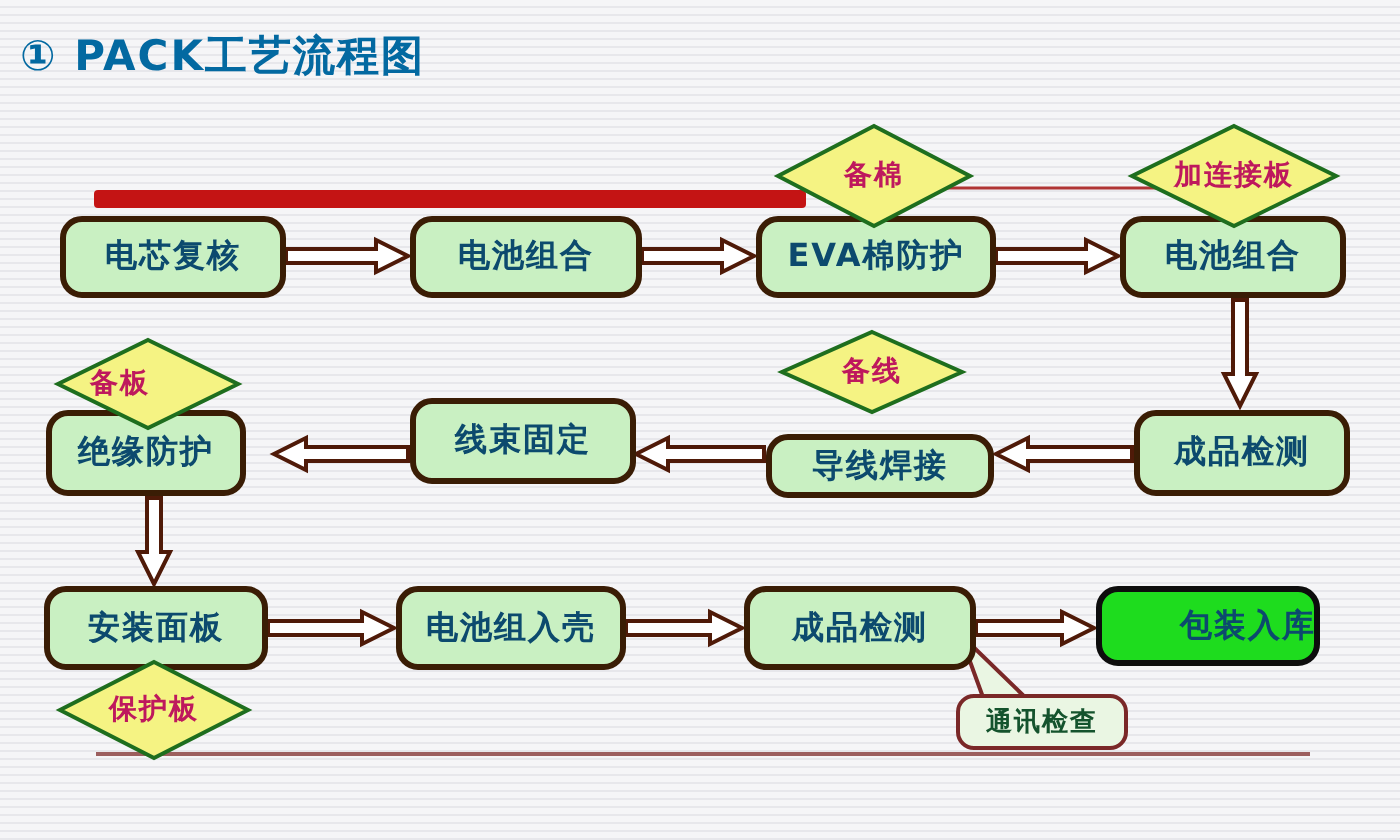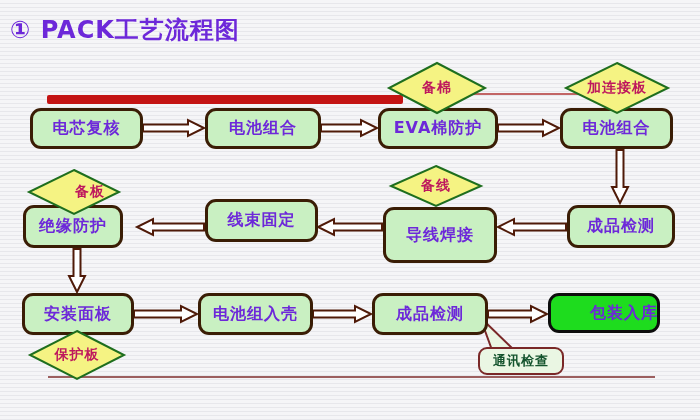--- a/index.html
+++ b/index.html
@@ -7,29 +7,29 @@
     width:700px;height:420px;position:relative;overflow:hidden;
     font-family:"DejaVu Sans","Liberation Sans",sans-serif;
     background:repeating-linear-gradient(to bottom,
       #f5f5f7 0px,#f5f5f7 3px,#e7e7eb 3px,#e7e7eb 4px);
   }
   .layer{position:absolute;left:0;top:0;width:700px;height:420px;}
   #base-svg{z-index:0;}
   #diamond-svg{z-index:2;pointer-events:none;}
   .title{
     position:absolute;left:10px;top:14px;z-index:3;
-    font-size:24px;font-weight:bold;color:#6d28d9;letter-spacing:1px;
+    font-size:21px;font-weight:bold;color:#0369a1;letter-spacing:1px;
   }
   .node{
     position:absolute;z-index:1;box-sizing:border-box;
     background:var(--node_fill);
     border:3px solid var(--node_border);
     border-radius:11px;
     display:flex;align-items:center;justify-content:center;
-    font-weight:bold;font-size:16px;color:#6d28d9;
+    font-weight:bold;font-size:16px;color:#0c4a6e;
     letter-spacing:1px;white-space:nowrap;
   }
   .node.final{
     background:var(--final_fill);
     border-color:#0d0d0d;
     padding-left:40px;
   }
   .callout{
     position:absolute;z-index:1;box-sizing:border-box;
     background:var(--callout_fill);
@@ -79,35 +79,35 @@
 
 <div class="title">① PACK工艺流程图</div>
 
 <div class="node" style="left:30px;top:108px;width:113px;height:41px">电芯复核</div>
 <div class="node" style="left:205px;top:108px;width:116px;height:41px">电池组合</div>
 <div class="node" style="left:378px;top:108px;width:120px;height:41px">EVA棉防护</div>
 <div class="node" style="left:560px;top:108px;width:113px;height:41px">电池组合</div>
 
 <div class="node" style="left:23px;top:205px;width:100px;height:43px">绝缘防护</div>
 <div class="node" style="left:205px;top:199px;width:113px;height:43px">线束固定</div>
-<div class="node" style="left:383px;top:207px;width:114px;height:56px">导线焊接</div>
+<div class="node" style="left:383px;top:217px;width:114px;height:32px">导线焊接</div>
 <div class="node" style="left:567px;top:205px;width:108px;height:43px">成品检测</div>
 
 <div class="node" style="left:22px;top:293px;width:112px;height:42px">安装面板</div>
 <div class="node" style="left:198px;top:293px;width:115px;height:42px">电池组入壳</div>
 <div class="node" style="left:372px;top:293px;width:116px;height:42px">成品检测</div>
 <div class="node final" style="left:548px;top:293px;width:112px;height:40px">包装入库</div>
 
 <div class="callout" style="left:478px;top:347px;width:86px;height:28px">通讯检查</div>
 
 <svg id="diamond-svg" class="layer" viewBox="0 0 700 420">
   <polygon class="diamond" points="437,63 485,88 437,113 389,88"></polygon>
   <polygon class="diamond" points="617,63 668,88 617,113 566,88"></polygon>
   <polygon class="diamond" points="74,170 119,192 74,214 29,192"></polygon>
   <polygon class="diamond" points="436,166 481,186 436,206 391,186"></polygon>
   <polygon class="diamond" points="77,331 124,355 77,379 30,355"></polygon>
 </svg>
 
 <div class="dlabel" style="left:389px;top:74px;width:96px;height:28px">备棉</div>
 <div class="dlabel" style="left:566px;top:74px;width:102px;height:28px">加连接板</div>
-<div class="dlabel" style="left:45px;top:178px;width:90px;height:28px">备板</div>
+<div class="dlabel" style="left:15px;top:178px;width:90px;height:28px">备板</div>
 <div class="dlabel" style="left:391px;top:172px;width:90px;height:28px">备线</div>
 <div class="dlabel" style="left:30px;top:341px;width:94px;height:28px">保护板</div>
 
 </body></html>

